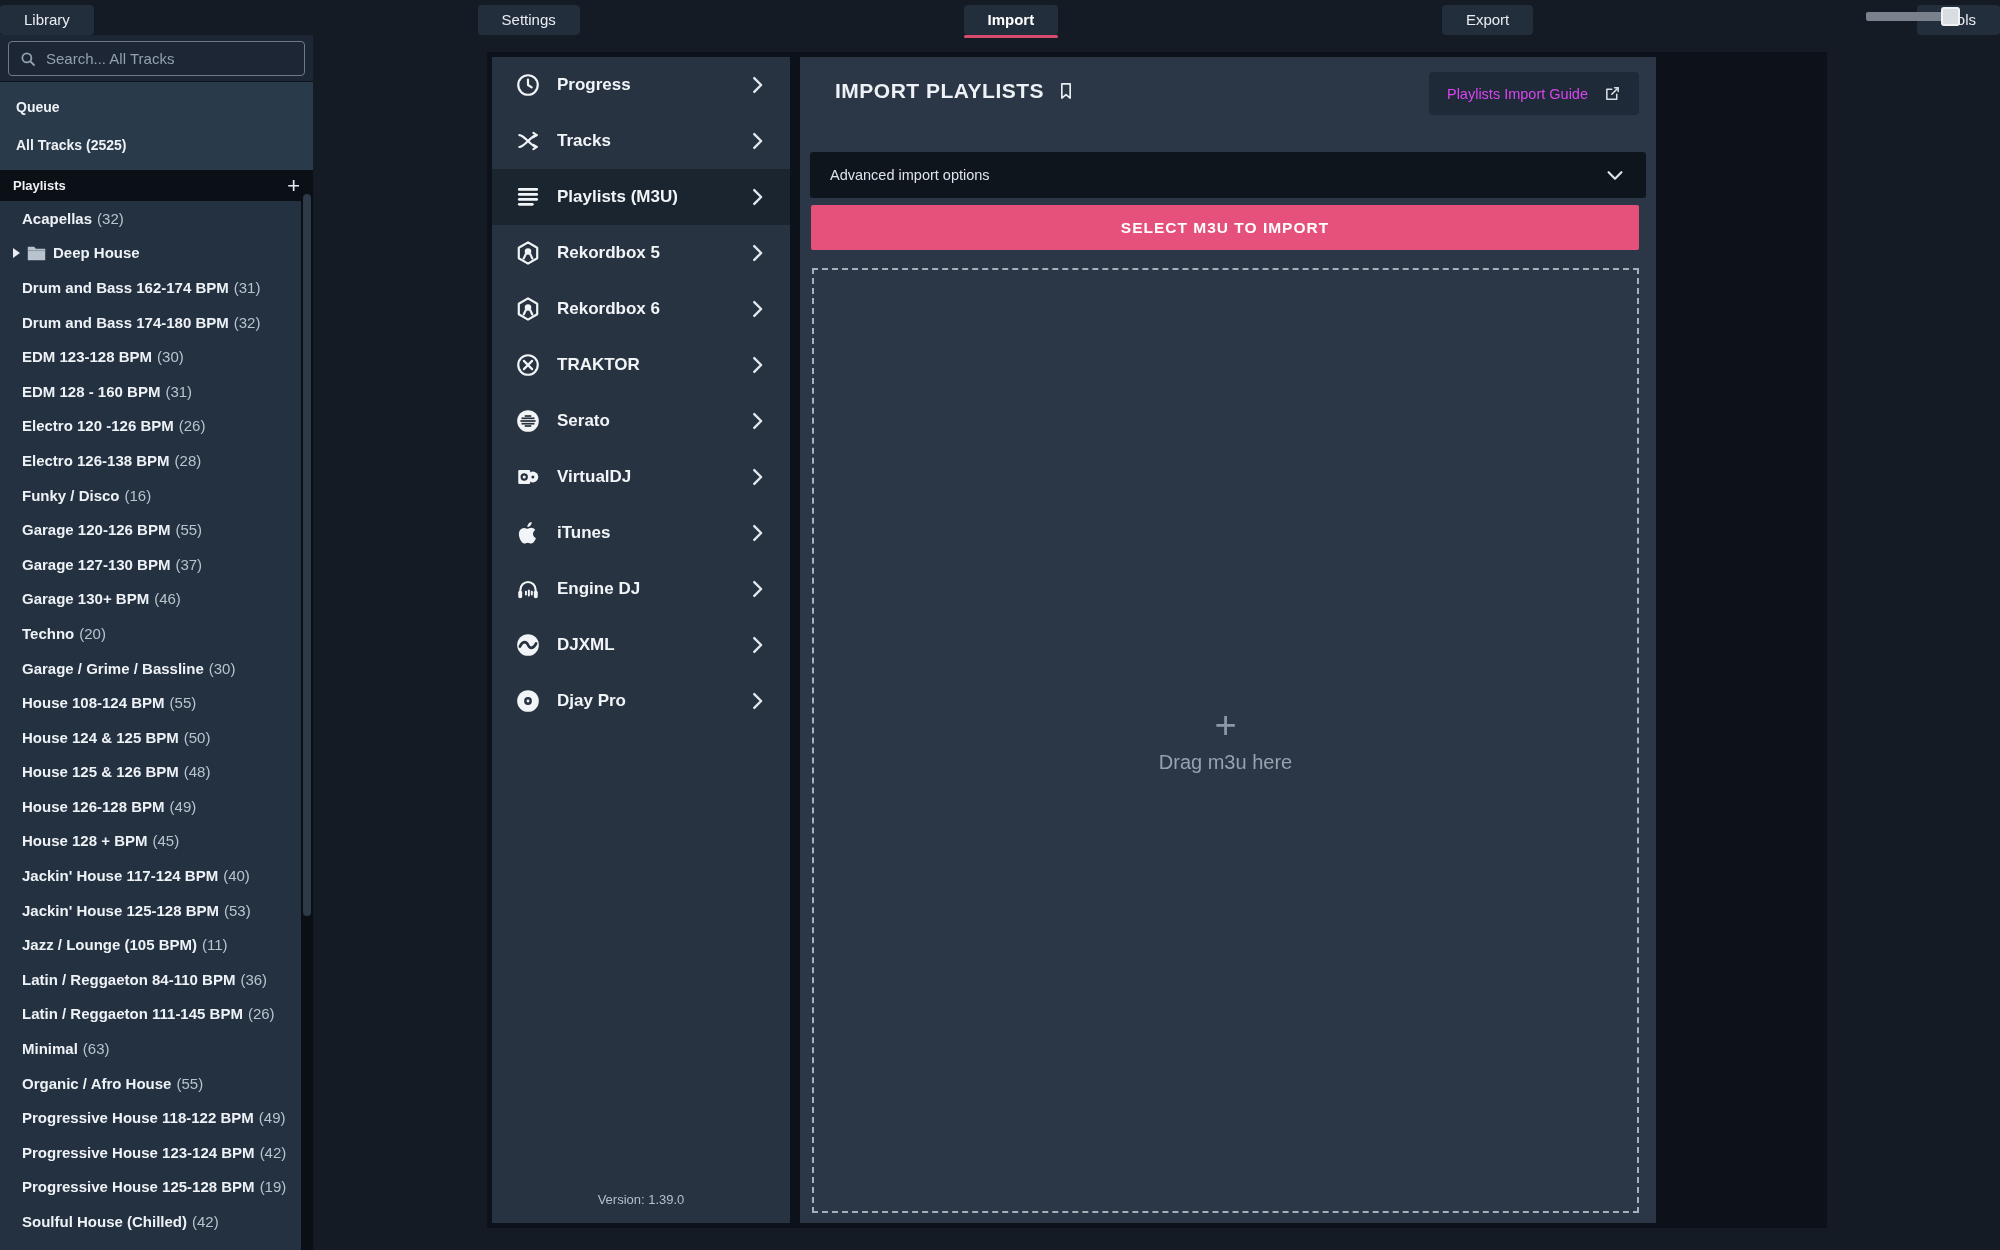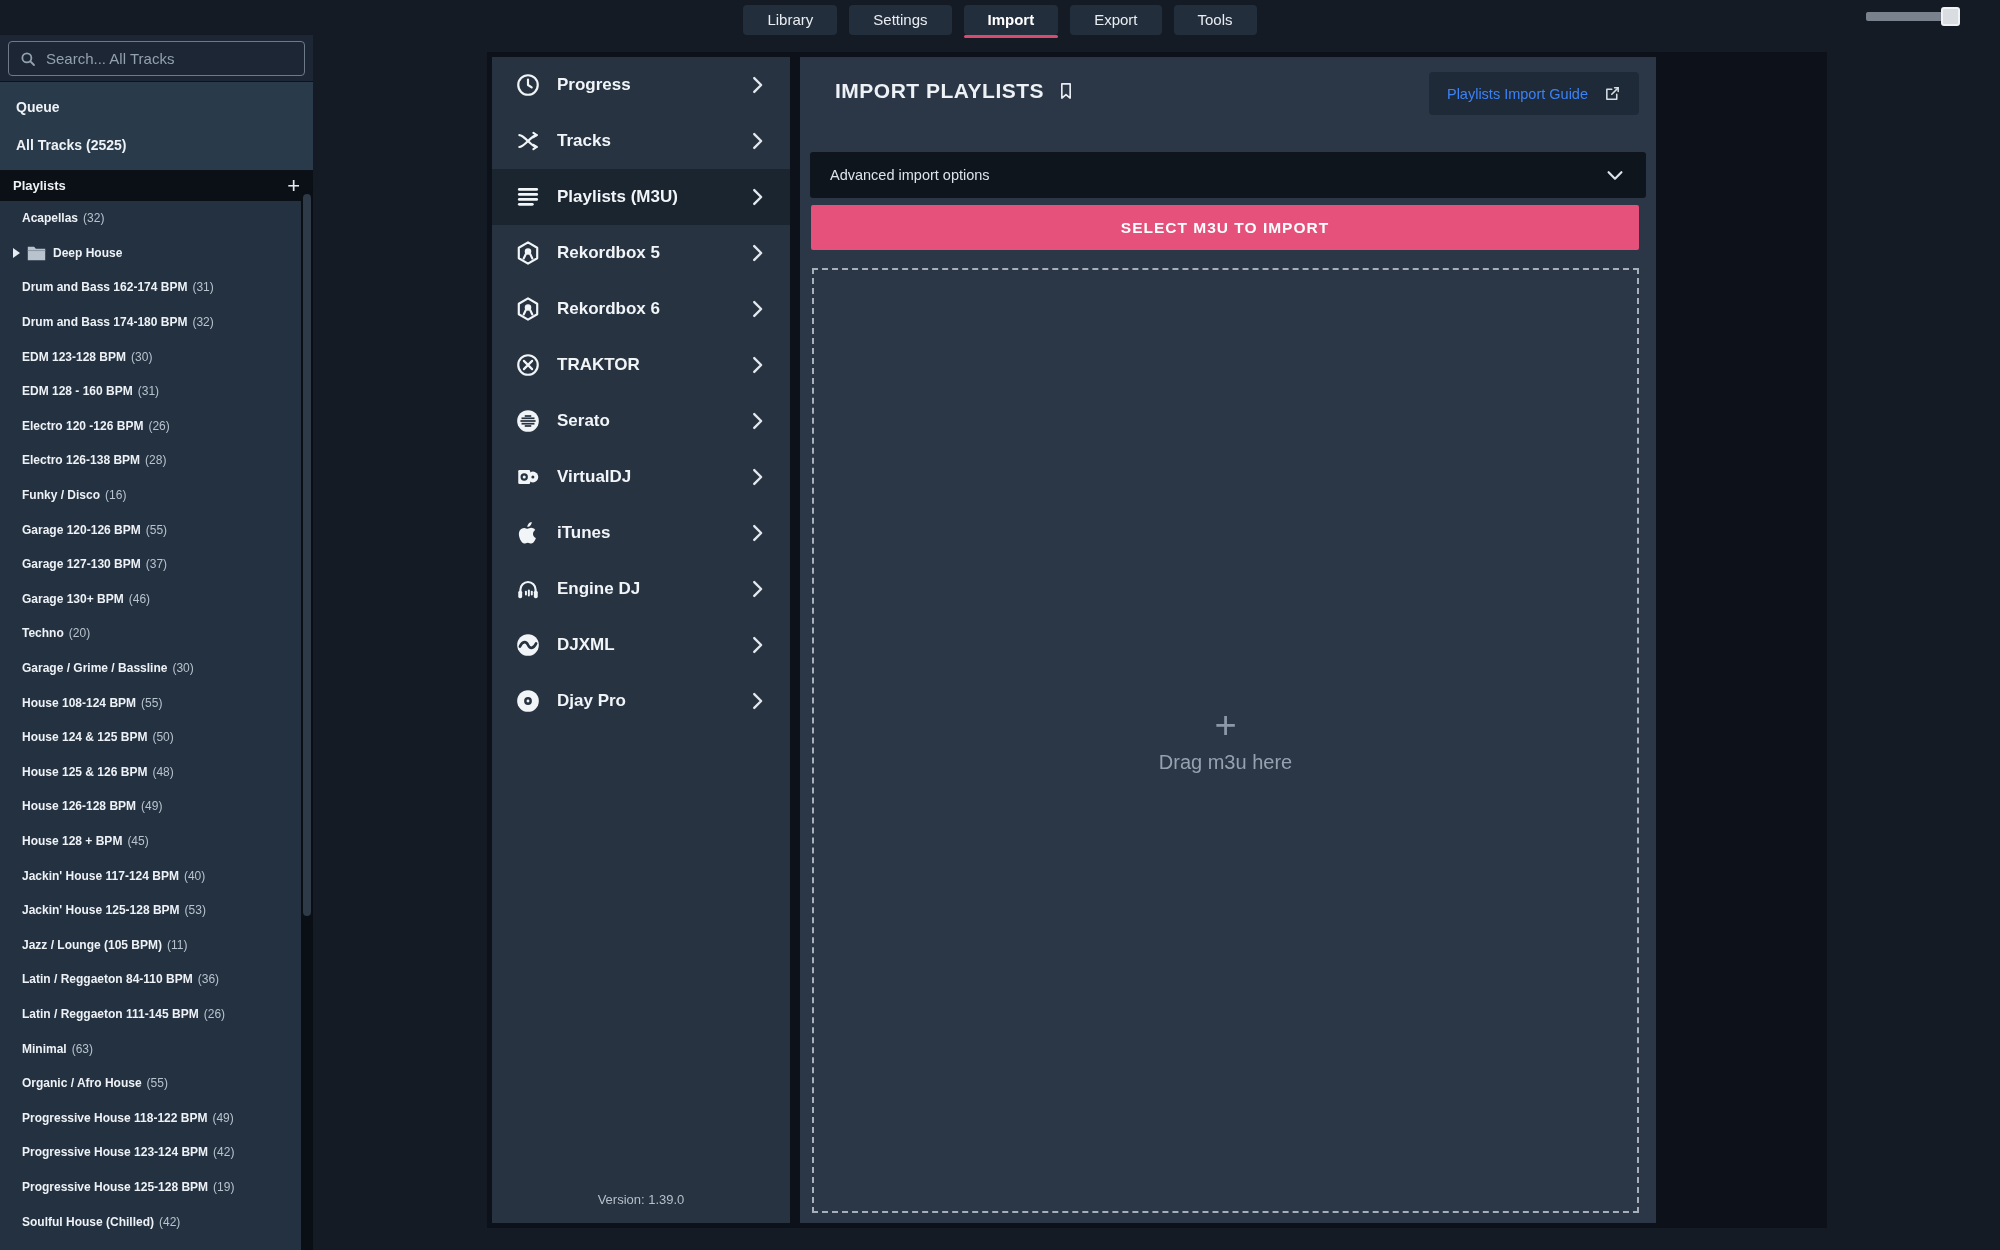--- a/index.html
+++ b/index.html
@@ -7,21 +7,21 @@
   body {
     background:#141b25;
     font-family:"Liberation Sans", sans-serif;
     color:#eef2f6;
     position:relative;
   }
   .icon { display:inline-flex; align-items:center; justify-content:center; }
   .icon svg { display:block; }
 
   
-  .top-nav { position:absolute; left:0; top:5px; width:100%; display:flex; justify-content:center; gap:12px; }
+  .top-nav { position:absolute; left:0; top:5px; width:100%; display:flex; justify-content:space-between; gap:12px; }
   .nav-btn {
     background:#232e3c; color:#e9edf2; font-size:15px; padding:5px 24px;
     border-radius:4px; cursor:pointer; position:relative; line-height:20px;
   }
   .nav-btn.active { font-weight:bold; color:#ffffff; }
   .nav-btn.active::after {
     content:""; position:absolute; left:0; right:0; bottom:-3px; height:3px;
     background:var(--accent-underline,#d84a6e); border-radius:2px;
   }
 
@@ -47,21 +47,21 @@
   .library-block { background:#293a4a; padding:6px 0; }
   .library-row { height:38px; display:flex; align-items:center; padding:0 16px; font-size:14px; font-weight:bold; cursor:pointer; }
   .pl-header {
     height:31px; background:#0b1016; display:flex; align-items:center;
     justify-content:space-between; padding:0 13px; font-size:13px; font-weight:bold;
   }
   .pl-header .plus { font-size:22px; font-weight:normal; color:#e5eaf0; cursor:pointer; line-height:20px; }
   .playlist-list { position:relative; }
   .pl-row {
     height:34.6px; display:flex; align-items:center; padding:0 10px 0 22px;
-    font-size:12px; font-weight:bold; cursor:pointer; white-space:nowrap;
+    font-size:15px; font-weight:bold; cursor:pointer; white-space:nowrap;
   }
   .pl-row .count { color:#b9c3ce; font-weight:normal; margin-left:5px; }
   .pl-row.folder { padding-left:13px; gap:7px; }
   .pl-row .tri { width:0; height:0; border-left:7px solid #e8edf2; border-top:5px solid transparent; border-bottom:5px solid transparent; }
   .side-scroll { position:absolute; right:0; top:155px; bottom:0; width:12px; background:#0a0f15; }
   .side-scroll .thumb { position:absolute; left:2px; right:2px; top:4px; height:722px; background:#2e3a48; border-radius:4px; }
 
   
   .card { position:absolute; left:487px; top:52px; width:1340px; height:1176px; background:#0d121a; }
   .mid-panel { position:absolute; left:5px; top:5px; width:298px; height:1166px; background:#273340; }
@@ -70,21 +70,21 @@
   .menu-item .mi-icon { width:32px; display:flex; justify-content:center; }
   .menu-item .label { flex:1; margin-left:13px; font-size:17px; font-weight:bold; color:#f2f5f8; }
   .version { position:absolute; bottom:16px; width:100%; text-align:center; font-size:13px; color:#b6bfca; }
 
   .right-panel { position:absolute; left:313px; top:5px; width:856px; height:1166px; background:#2b3746; }
   .rp-header { position:absolute; left:35px; top:22px; display:flex; align-items:center; gap:12px; }
   .rp-title { font-size:21px; font-weight:bold; letter-spacing:0.5px; color:#eef2f6; }
   .guide-btn {
     position:absolute; right:17px; top:15px; height:43px; background:#1f2a38;
     border-radius:4px; display:flex; align-items:center; gap:16px; padding:0 18px;
-    font-size:14.5px; color:#3b82f6; cursor:pointer;
+    font-size:14.5px; color:#d946ef; cursor:pointer;
   }
   .advanced-bar {
     position:absolute; left:10px; right:10px; top:83px; height:46px; background:#0f151d;
     border-radius:3px; display:flex; align-items:center; justify-content:space-between;
     padding:0 20px; font-size:14.5px; color:#dde3ea; cursor:pointer;margin-top:12px;
   }
   .select-btn {
     position:absolute; left:11px; right:17px; top:148px; height:45px;
     background:var(--accent,#e6517b); border-radius:2px; display:flex; align-items:center;
     justify-content:center; font-size:15.5px; font-weight:bold; letter-spacing:1px;

